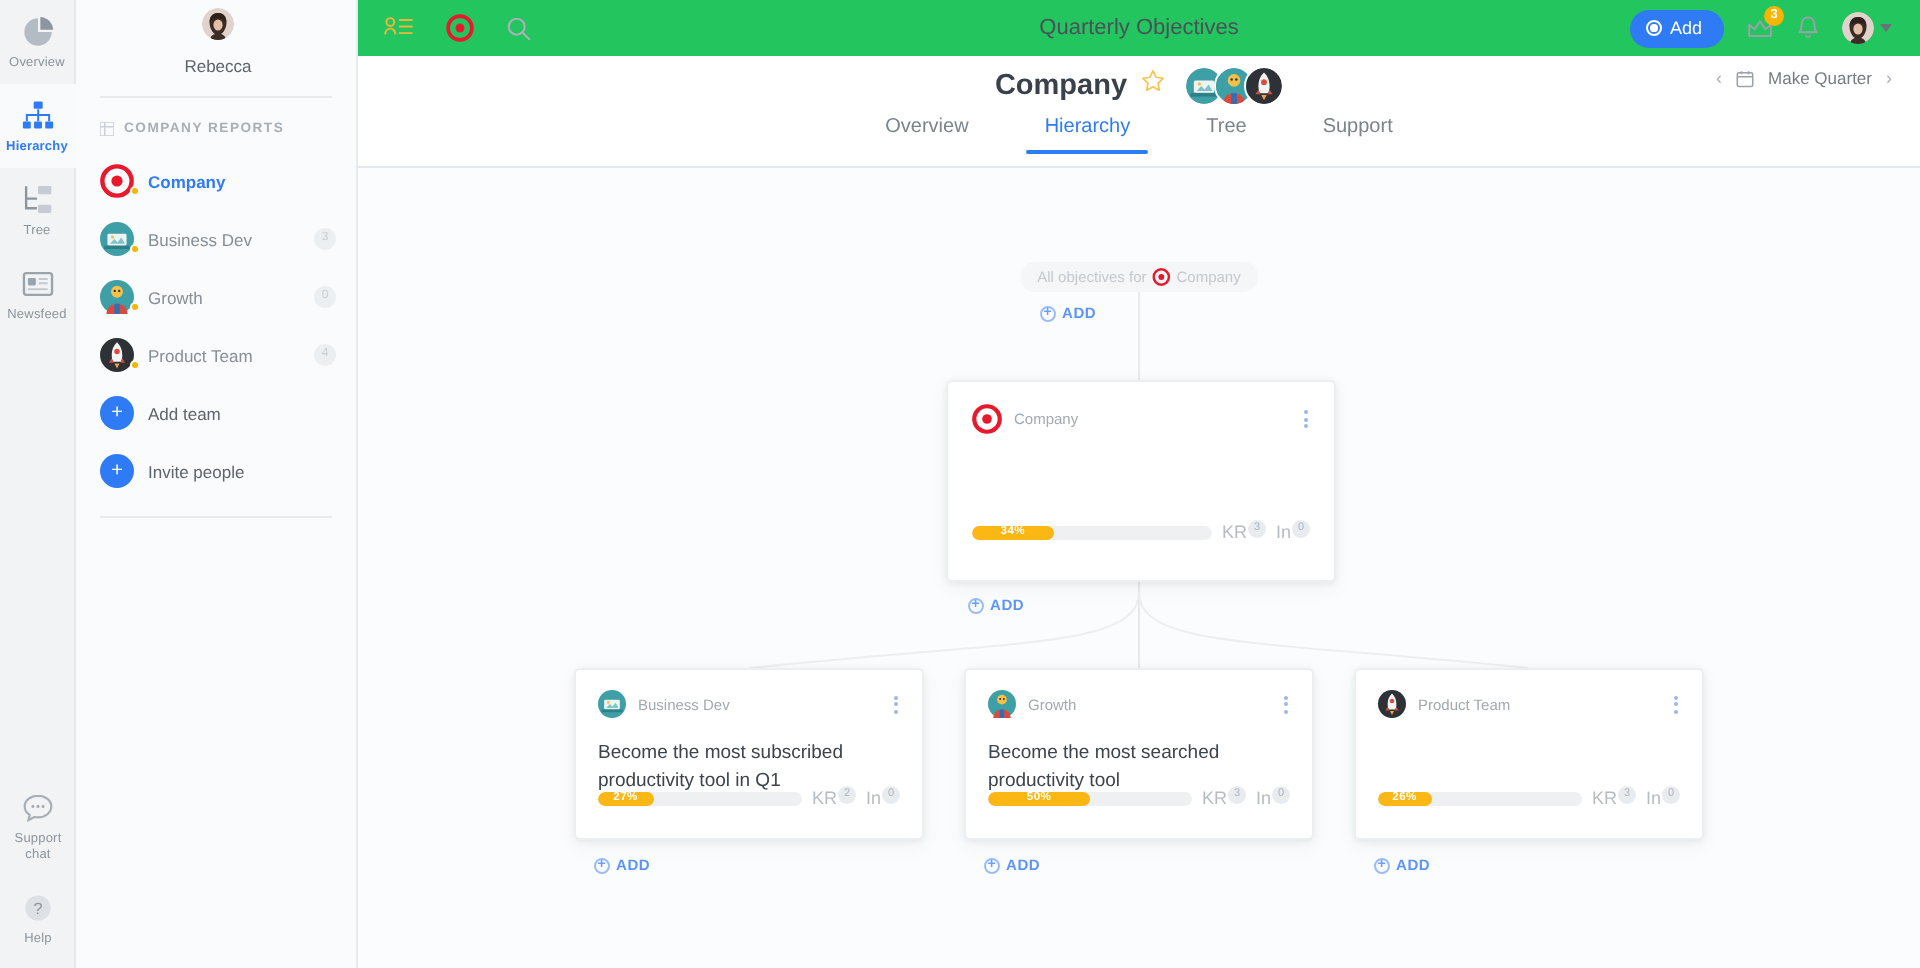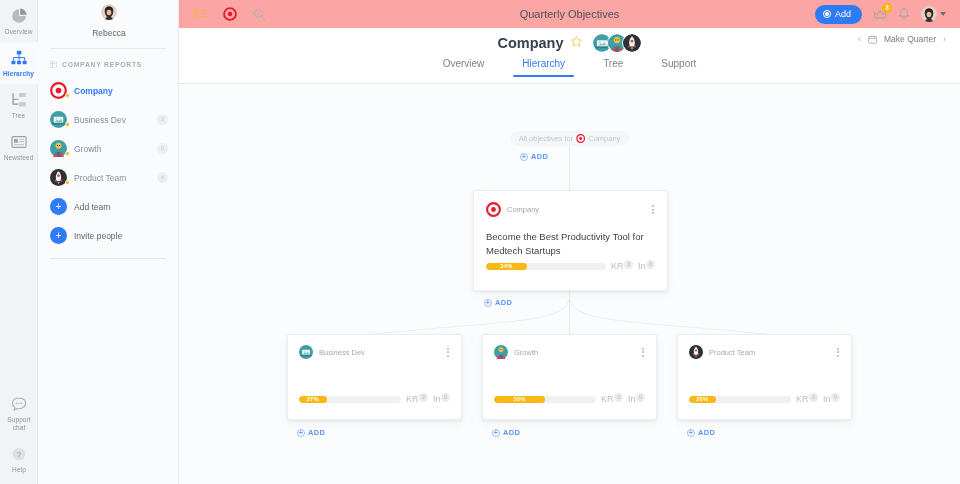--- a/index.html
+++ b/index.html
@@ -85,21 +85,21 @@
     flex: 0 0 17px; display: flex; align-items: center; justify-content: center;
     color: #fff; font-size: 10px; line-height: 1;
   }
   .action-name { font-size: 8.5px; color: #5d646b; }
   .side-div2 { height: 1px; background: #e8ebee; margin: 8px 12px 0; }
 
   
   .main { flex: 1; height: 484px; position: relative; background: #fff; }
   .topbar {
     height: 28px; display: flex; align-items: center;
-    padding: 0 14px 0 13px; background: #fca5a5; position: relative; z-index: 5; justify-content: center;
+    padding: 0 14px 0 13px; background: #22c55e; position: relative; z-index: 5; justify-content: center;
   }
   .topbar-left { display: flex; align-items: center; gap: 16px; }
   .topbar-title {
     position: absolute; left: 0; right: 0; text-align: center;
     font-size: 11px; color: #4a5158; pointer-events: none;
   }
   .topbar-right { margin-left: auto; display: flex; align-items: center; gap: 11px; position: relative; z-index: 6; }
   .add-btn {
     background: #2f7bf6; color: #fff; border: none; border-radius: 11px;
     height: 19px; padding: 0 11px 0 8px; font-size: 9px;
@@ -530,21 +530,20 @@
             <circle cx="10" cy="10" r="8.5" fill="none" stroke="#e8192c" stroke-width="2.8"></circle>
             <circle cx="10" cy="10" r="3.2" fill="#e8192c"></circle>
           </svg>
           <span class="card-team">Company</span>
           <span class="kebab">
               <i></i>
               <i></i>
               <i></i>
             </span>
         </div>
-        <div class="card-title">Become the Best Productivity Tool for Medtech Startups</div>
         <div class="card-foot">
           <div class="pbar">
             <div class="pfill" id="pf-root" style="width: 34%;">34%</div>
           </div>
           <div class="metric">
             <span class="metric-label">KR</span>
             <span class="metric-badge">3</span>
           </div>
           <div class="metric">
             <span class="metric-label">In</span>
@@ -569,20 +568,21 @@
             <circle cx="11.8" cy="14.2" r="1.5" fill="#f3c14a"></circle>
             <rect x="4" y="22.4" width="24" height="3" fill="#2c8086"></rect>
           </svg>
           <span class="card-team">Business Dev</span>
           <span class="kebab">
               <i></i>
               <i></i>
               <i></i>
             </span>
         </div>
+        <div class="card-title">Become the most subscribed productivity tool in Q1</div>
         <div class="card-foot">
           <div class="pbar">
             <div class="pfill" id="pf-0" style="width: 27%;">27%</div>
           </div>
           <div class="metric">
             <span class="metric-label">KR</span>
             <span class="metric-badge">2</span>
           </div>
           <div class="metric">
             <span class="metric-label">In</span>
@@ -607,20 +607,21 @@
             <path d="M6 32c.6-6.4 4.8-9.6 10-9.6S25.4 25.6 26 32z" fill="#d94b3e"></path>
             <path d="M16 22.4V32" stroke="#2f6fb5" stroke-width="5"></path>
           </svg>
           <span class="card-team">Growth</span>
           <span class="kebab">
               <i></i>
               <i></i>
               <i></i>
             </span>
         </div>
+        <div class="card-title">Become the most searched productivity tool</div>
         <div class="card-foot">
           <div class="pbar">
             <div class="pfill" id="pf-1" style="width: 50%;">50%</div>
           </div>
           <div class="metric">
             <span class="metric-label">KR</span>
             <span class="metric-badge">3</span>
           </div>
           <div class="metric">
             <span class="metric-label">In</span>

